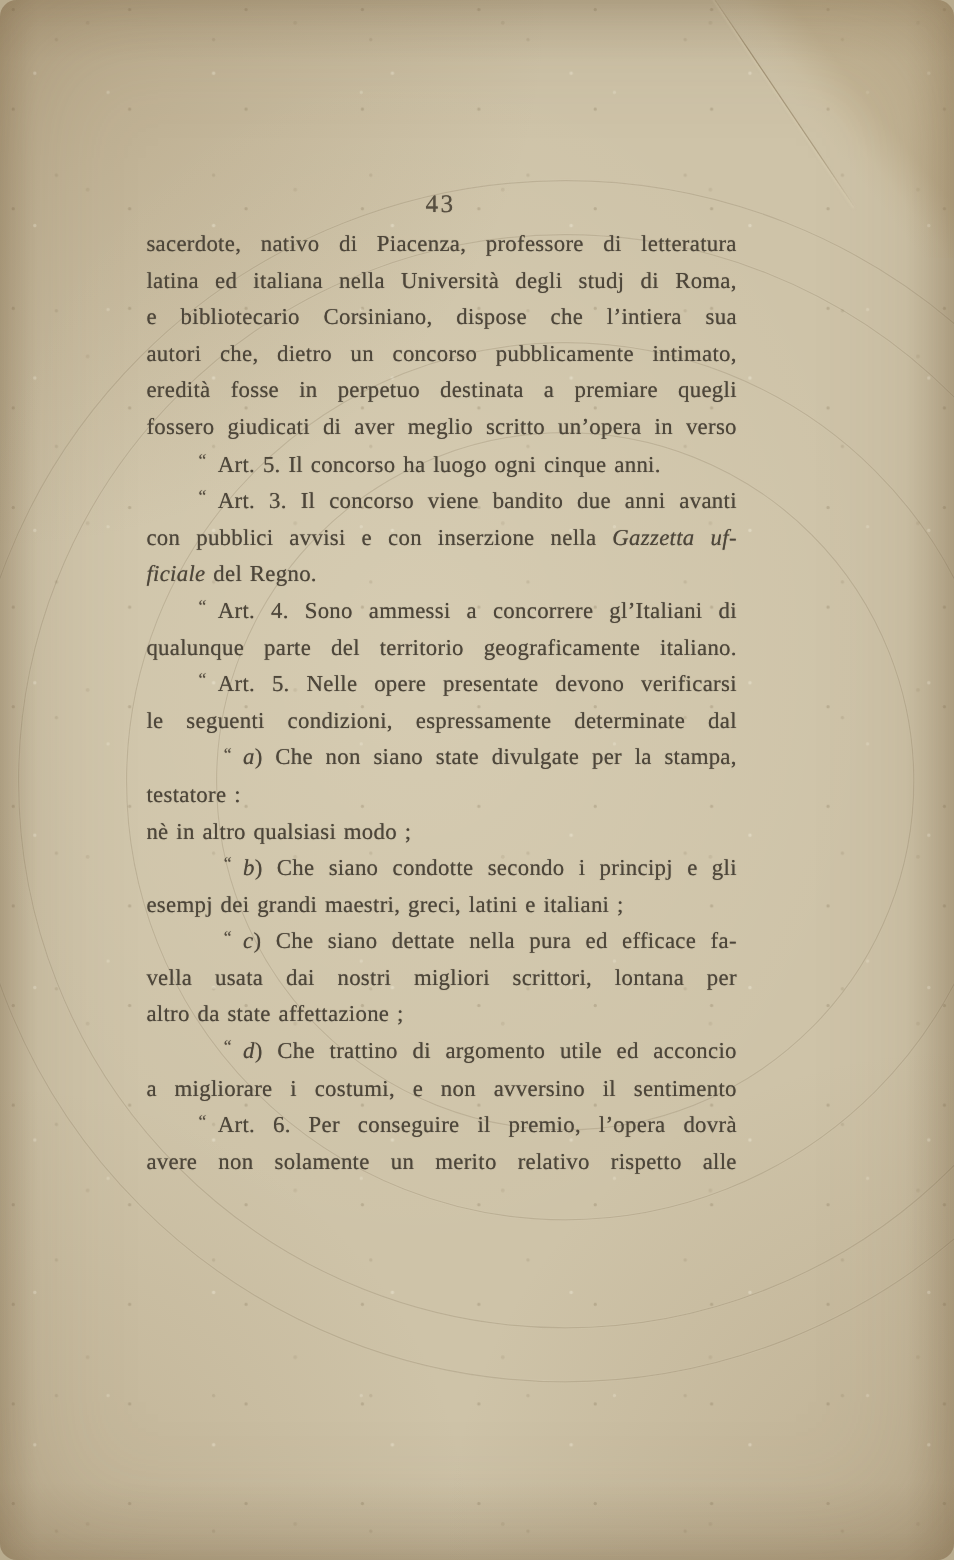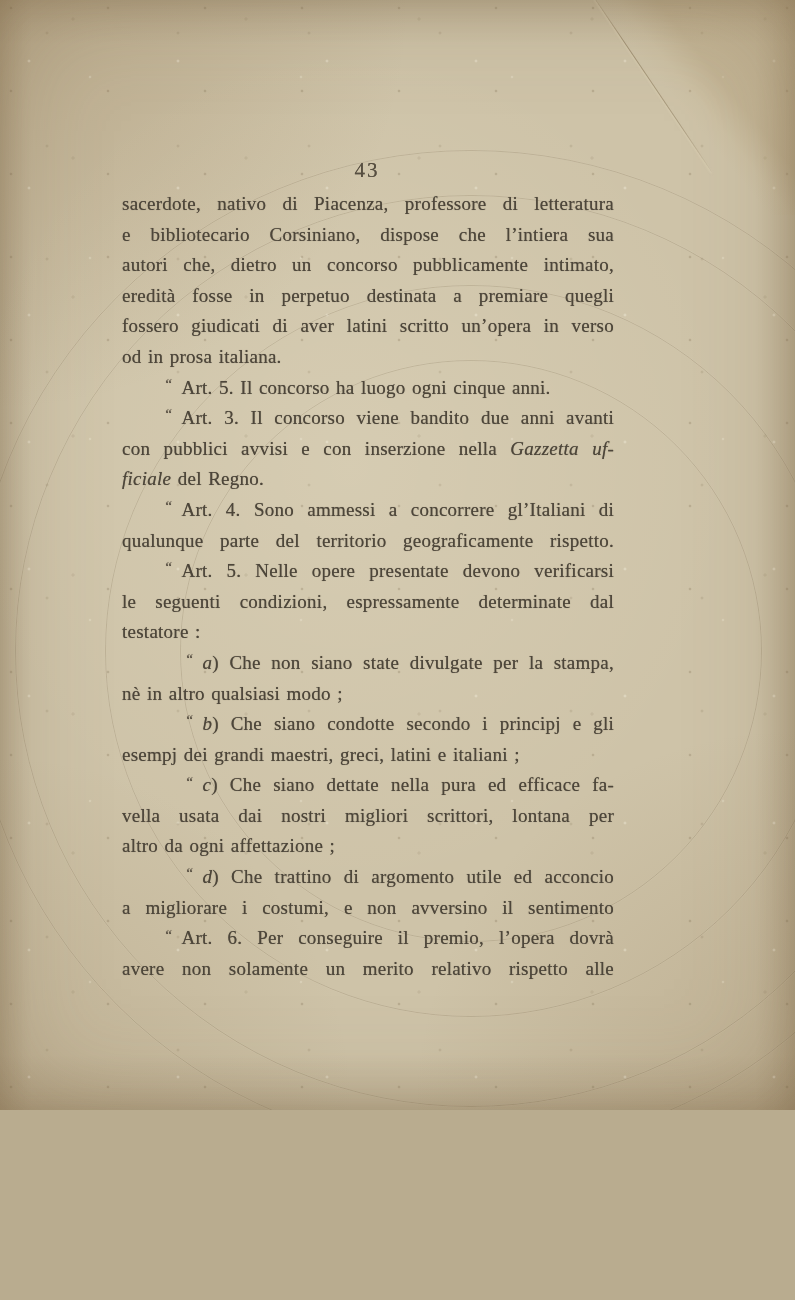--- a/index.html
+++ b/index.html
@@ -3,33 +3,34 @@
 <meta charset="utf-8">
 <style>
   html, body {
     margin: 0;
     padding: 0;
     background: #b9ac8f;
   }
   #page {
     position: relative;
     width: 795px;
-    height: 1110px;
+    height: 1300px;
     overflow: hidden;
     background:
       radial-gradient(ellipse 70% 55% at 44% 42%, rgba(255, 249, 230, 0.16), rgba(255, 249, 230, 0) 70%),
       radial-gradient(circle at 0% 0%, rgba(140, 115, 78, 0.32), rgba(140, 115, 78, 0) 30%),
       radial-gradient(circle at 100% 100%, rgba(140, 115, 78, 0.25), rgba(140, 115, 78, 0) 28%),
       radial-gradient(circle at 0% 100%, rgba(140, 115, 78, 0.22), rgba(140, 115, 78, 0) 26%),
       linear-gradient(to right, rgba(125, 103, 70, 0.20), rgba(125, 103, 70, 0) 4%),
       linear-gradient(to left, rgba(125, 103, 70, 0.22), rgba(125, 103, 70, 0) 5%),
       linear-gradient(to bottom, rgba(125, 103, 70, 0.18), rgba(125, 103, 70, 0) 4%),
       linear-gradient(to top, rgba(125, 103, 70, 0.20), rgba(125, 103, 70, 0) 5%),
       #cec3a8;
     font-family: "Liberation Serif", "DejaVu Serif", serif;
+    border-radius: 14px;
   }
   
   #page::before {
     content: "";
     position: absolute;
     inset: 0;
     pointer-events: none;
     background-image:
       radial-gradient(circle at 11px 8px,  rgba(98, 80, 52, 0.20) 1px, transparent 1.7px),
       radial-gradient(circle at 47px 33px, rgba(98, 80, 52, 0.13) 1px, transparent 1.8px),
@@ -131,41 +132,41 @@
   <div class="arc" id="arc-3"></div>
   <div class="arc" id="arc-4"></div>
 
   <div id="corner-fold"></div>
   <div id="corner-crease"></div>
 
   <div id="page-number">43</div>
 
   <div id="text-block">
       <div class="line ind0"><span class="s-r">sacerdote, nativo di Piacenza, professore di letteratura</span></div>
+      <div class="line ind0"><span class="s-r">latina ed italiana nella Università degli studj di Roma,</span></div>
       <div class="line ind0"><span class="s-r">e bibliotecario Corsiniano, dispose che l’intiera sua</span></div>
       <div class="line ind0"><span class="s-r">autori che, dietro un concorso pubblicamente intimato,</span></div>
       <div class="line ind0"><span class="s-r">eredità fosse in perpetuo destinata a premiare quegli</span></div>
-      <div class="line ind0"><span class="s-r">fossero giudicati di aver latini scritto un’opera in verso</span></div>
-      <div class="line ind0 last"><span class="s-r">od in prosa italiana.</span></div>
+      <div class="line ind0"><span class="s-r">fossero giudicati di aver meglio scritto un’opera in verso</span></div>
       <div class="line ind1 last"><span class="s-q">“</span><span class="s-r">Art. 5. Il concorso ha luogo ogni cinque anni.</span></div>
       <div class="line ind1"><span class="s-q">“</span><span class="s-r">Art. 3. Il concorso viene bandito due anni avanti</span></div>
       <div class="line ind0"><span class="s-r">con pubblici avvisi e con inserzione nella </span><span class="s-i">Gazzetta uf-</span></div>
       <div class="line ind0 last"><span class="s-i">ficiale</span><span class="s-r"> del Regno.</span></div>
       <div class="line ind1"><span class="s-q">“</span><span class="s-r">Art. 4. Sono ammessi a concorrere gl’Italiani di</span></div>
-      <div class="line ind0"><span class="s-r">qualunque parte del territorio geograficamente rispetto.</span></div>
+      <div class="line ind0"><span class="s-r">qualunque parte del territorio geograficamente italiano.</span></div>
       <div class="line ind1"><span class="s-q">“</span><span class="s-r">Art. 5. Nelle opere presentate devono verificarsi</span></div>
       <div class="line ind0"><span class="s-r">le seguenti condizioni, espressamente determinate dal</span></div>
+      <div class="line ind2"><span class="s-q">“</span><span class="s-i">a</span><span class="s-r">) Che non siano state divulgate per la stampa,</span></div>
       <div class="line ind0 last"><span class="s-r">testatore :</span></div>
-      <div class="line ind2"><span class="s-q">“</span><span class="s-i">a</span><span class="s-r">) Che non siano state divulgate per la stampa,</span></div>
       <div class="line ind0 last"><span class="s-r">nè in altro qualsiasi modo ;</span></div>
       <div class="line ind2"><span class="s-q">“</span><span class="s-i">b</span><span class="s-r">) Che siano condotte secondo i principj e gli</span></div>
       <div class="line ind0 last"><span class="s-r">esempj dei grandi maestri, greci, latini e italiani ;</span></div>
       <div class="line ind2"><span class="s-q">“</span><span class="s-i">c</span><span class="s-r">) Che siano dettate nella pura ed efficace fa-</span></div>
       <div class="line ind0"><span class="s-r">vella usata dai nostri migliori scrittori, lontana per</span></div>
-      <div class="line ind0 last"><span class="s-r">altro da ogni affettazione ;</span></div>
+      <div class="line ind0 last"><span class="s-r">altro da state affettazione ;</span></div>
       <div class="line ind2"><span class="s-q">“</span><span class="s-i">d</span><span class="s-r">) Che trattino di argomento utile ed acconcio</span></div>
       <div class="line ind0"><span class="s-r">a migliorare i costumi, e non avversino il sentimento</span></div>
       <div class="line ind1"><span class="s-q">“</span><span class="s-r">Art. 6. Per conseguire il premio, l’opera dovrà</span></div>
       <div class="line ind0"><span class="s-r">avere non solamente un merito relativo rispetto alle</span></div>
     </div>
 
   <div id="vignette"></div>
 </div>
 
 </body></html>

